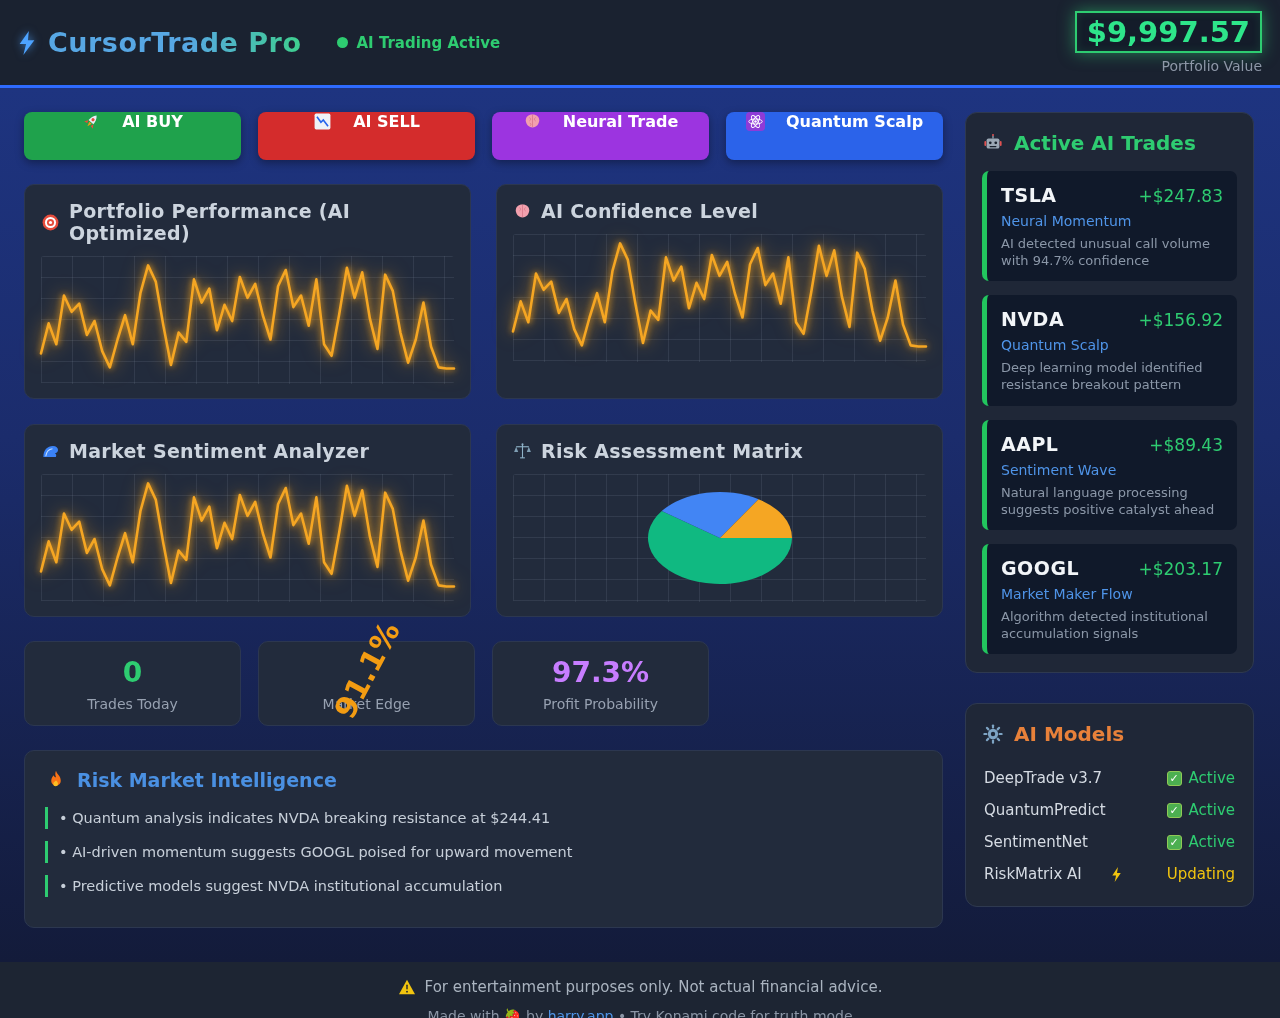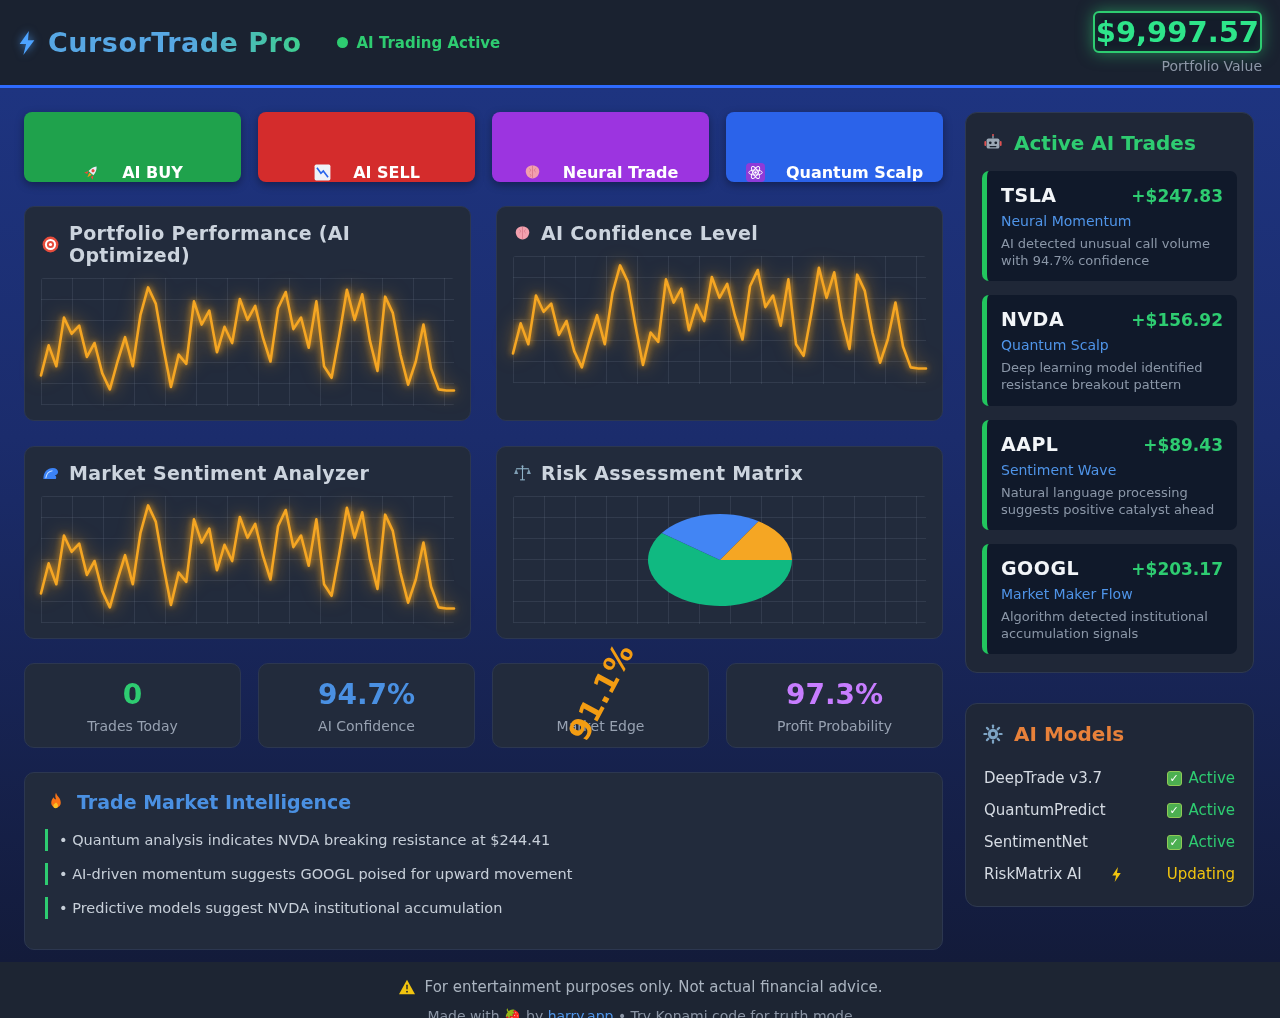--- a/index.html
+++ b/index.html
@@ -20,36 +20,36 @@
     font-size:27px; font-weight:bold;
     background:linear-gradient(90deg,#57a7e4 0%,#57a7e4 55%,#3ecf8e 100%);
     -webkit-background-clip:text; background-clip:text; color:transparent;
     letter-spacing:.5px;
   }
   .status-group { display:flex; align-items:center; gap:8px; margin-left:26px; }
   .status-dot { width:11px; height:11px; border-radius:50%; background:#2ecc71; }
   .status-text { color:#2ecc71; font-weight:bold; font-size:15px; }
   .portfolio { display:flex; flex-direction:column; align-items:flex-end; gap:5px; }
   .portfolio-box {
-    border:2px solid #2ecc71; border-radius:6px; background:#141c2a;
-    padding:2px 1px; color:#2ee58a; font-size:29px; font-weight:bold;
+    border:2px solid #2ecc71; border-radius:0; background:#141c2a;
+    padding:2px 10px; color:#2ee58a; font-size:29px; font-weight:bold;
     box-shadow:0 0 16px rgba(46,204,113,.55), inset 0 0 8px rgba(46,204,113,.15);
   }
   .portfolio-label { color:#8d97a7; font-size:14px; }
   
   .layout {
     display:grid; grid-template-columns:919px 290px; gap:22px;
     padding:24px 0 0 24px; min-height:874px;
     background:linear-gradient(180deg,#1e3480 0%,#1b2c6c 40%,#131b3a 100%);
   }
   
   .actions { display:grid; grid-template-columns:repeat(4,1fr); gap:17px; margin-bottom:24px; }
   .action-btn {
-    height:70px; border:none; border-radius:8px; color:#fff; font-weight:bold;
-    font-size:16px; font-family:inherit; display:flex; align-items:flex-end;
+    height:48px; border:none; border-radius:8px; color:#fff; font-weight:bold;
+    font-size:16px; font-family:inherit; display:flex; align-items:flex-start;
     justify-content:center; gap:21px; cursor:pointer;
     box-shadow:0 3px 8px rgba(0,0,0,.35);
   }
   .btn-icon { width:19px; height:19px; display:inline-flex; }
   
   .charts { display:grid; grid-template-columns:repeat(2,1fr); gap:25px 25px; margin-bottom:24px; }
   .panel {
     background:#222b3c; border:1px solid #2c3750; border-radius:10px; padding:15px 16px 14px;
   }
   .panel-title { display:flex; align-items:center; gap:9px; font-size:19px;
@@ -99,21 +99,21 @@
   .trades-title { color:#2ecc71; }
   .models-title { color:#e8813a; }
   .s-icon { width:22px; height:22px; flex:0 0 auto; }
   .trade-card {
     background:#10192a; border-left:5px solid #22c55e; border-radius:7px;
     padding:13px 14px 12px; margin-bottom:14px; cursor:pointer;
   }
   .trade-card:last-child { margin-bottom:2px; }
   .trade-top { display:flex; justify-content:space-between; align-items:baseline; margin-bottom:7px; }
   .trade-symbol { color:#f2f5f8; font-size:19px; font-weight:bold; letter-spacing:.5px; }
-  .trade-profit { color:#2ecc71; font-size:17px; font-weight:bold; }
+  .trade-profit { color:#2ecc71; font-size:17px; font-weight:normal; }
   .trade-strategy { color:#4f94e8; font-size:14px; margin-bottom:6px; }
   .trade-desc { color:#8b97a8; font-size:13px; line-height:1.32; }
   .model-row { display:flex; justify-content:space-between; align-items:center; padding:7px 2px; }
   .model-name { color:#d5dbe3; font-size:15px; }
   .model-status { display:flex; align-items:center; gap:7px; font-size:15px; }
   .model-status.active { color:#2ecc71; }
   .model-status.updating { color:#f1c40f;gap:44px; }
   .check-icon {
     width:15px; height:15px; background:#4caf50; border:1px solid #90c956;
     border-radius:3px; color:#fff; font-size:11px; font-weight:bold;
@@ -269,41 +269,37 @@
         </div>
       </div>
     </div>
 
     <div class="stats">
       <div class="stat-card">
         <div class="stat-value" style="color: rgb(46, 204, 113);">0</div>
         <div class="stat-label">Trades Today</div>
       </div>
       <div class="stat-card">
-        <div class="stat-value" style="color: rgb(74, 144, 226);">94.7%</div>
-        <div class="stat-label">AI Confidence</div>
-      </div>
-      <div class="stat-card">
         <div class="stat-rot" style="color: rgb(243, 156, 18);">91.1%</div>
         <div class="stat-value">&nbsp;</div>
         <div class="stat-label">Market Edge</div>
       </div>
       <div class="stat-card">
         <div class="stat-value" style="color: rgb(199, 125, 255);">97.3%</div>
         <div class="stat-label">Profit Probability</div>
       </div>
     </div>
 
     <div class="intel">
       <div class="intel-title">
         <svg class="s-icon" viewBox="0 0 24 24">
           <path d="M12 2c1 4 5.2 5.2 5.2 11a5.2 5.2 0 0 1-10.4 0c0-3 1.6-4.6 2.6-6.2.5 1.6 1.5 2.2 2.6 2.2-1-2.2-1-5 0-7z" fill="#f97316"></path>
           <path d="M12 12.5c1.6 1.1 2.2 2.4 2.2 3.8a2.6 2.6 0 0 1-5.2 0c0-2 1.8-2.6 3-3.8z" fill="#fbbf24"></path>
         </svg>
-        <span>Trade Market Intelligence</span>
+        <span>Risk Market Intelligence</span>
       </div>
       <div class="intel-item">• Quantum analysis indicates NVDA breaking resistance at $244.41</div>
       <div class="intel-item">• AI-driven momentum suggests GOOGL poised for upward movement</div>
       <div class="intel-item">• Predictive models suggest NVDA institutional accumulation</div>
     </div>
   </div>
 
   <div class="sidebar">
     <div class="side-panel trades-panel">
       <div class="side-title trades-title">

